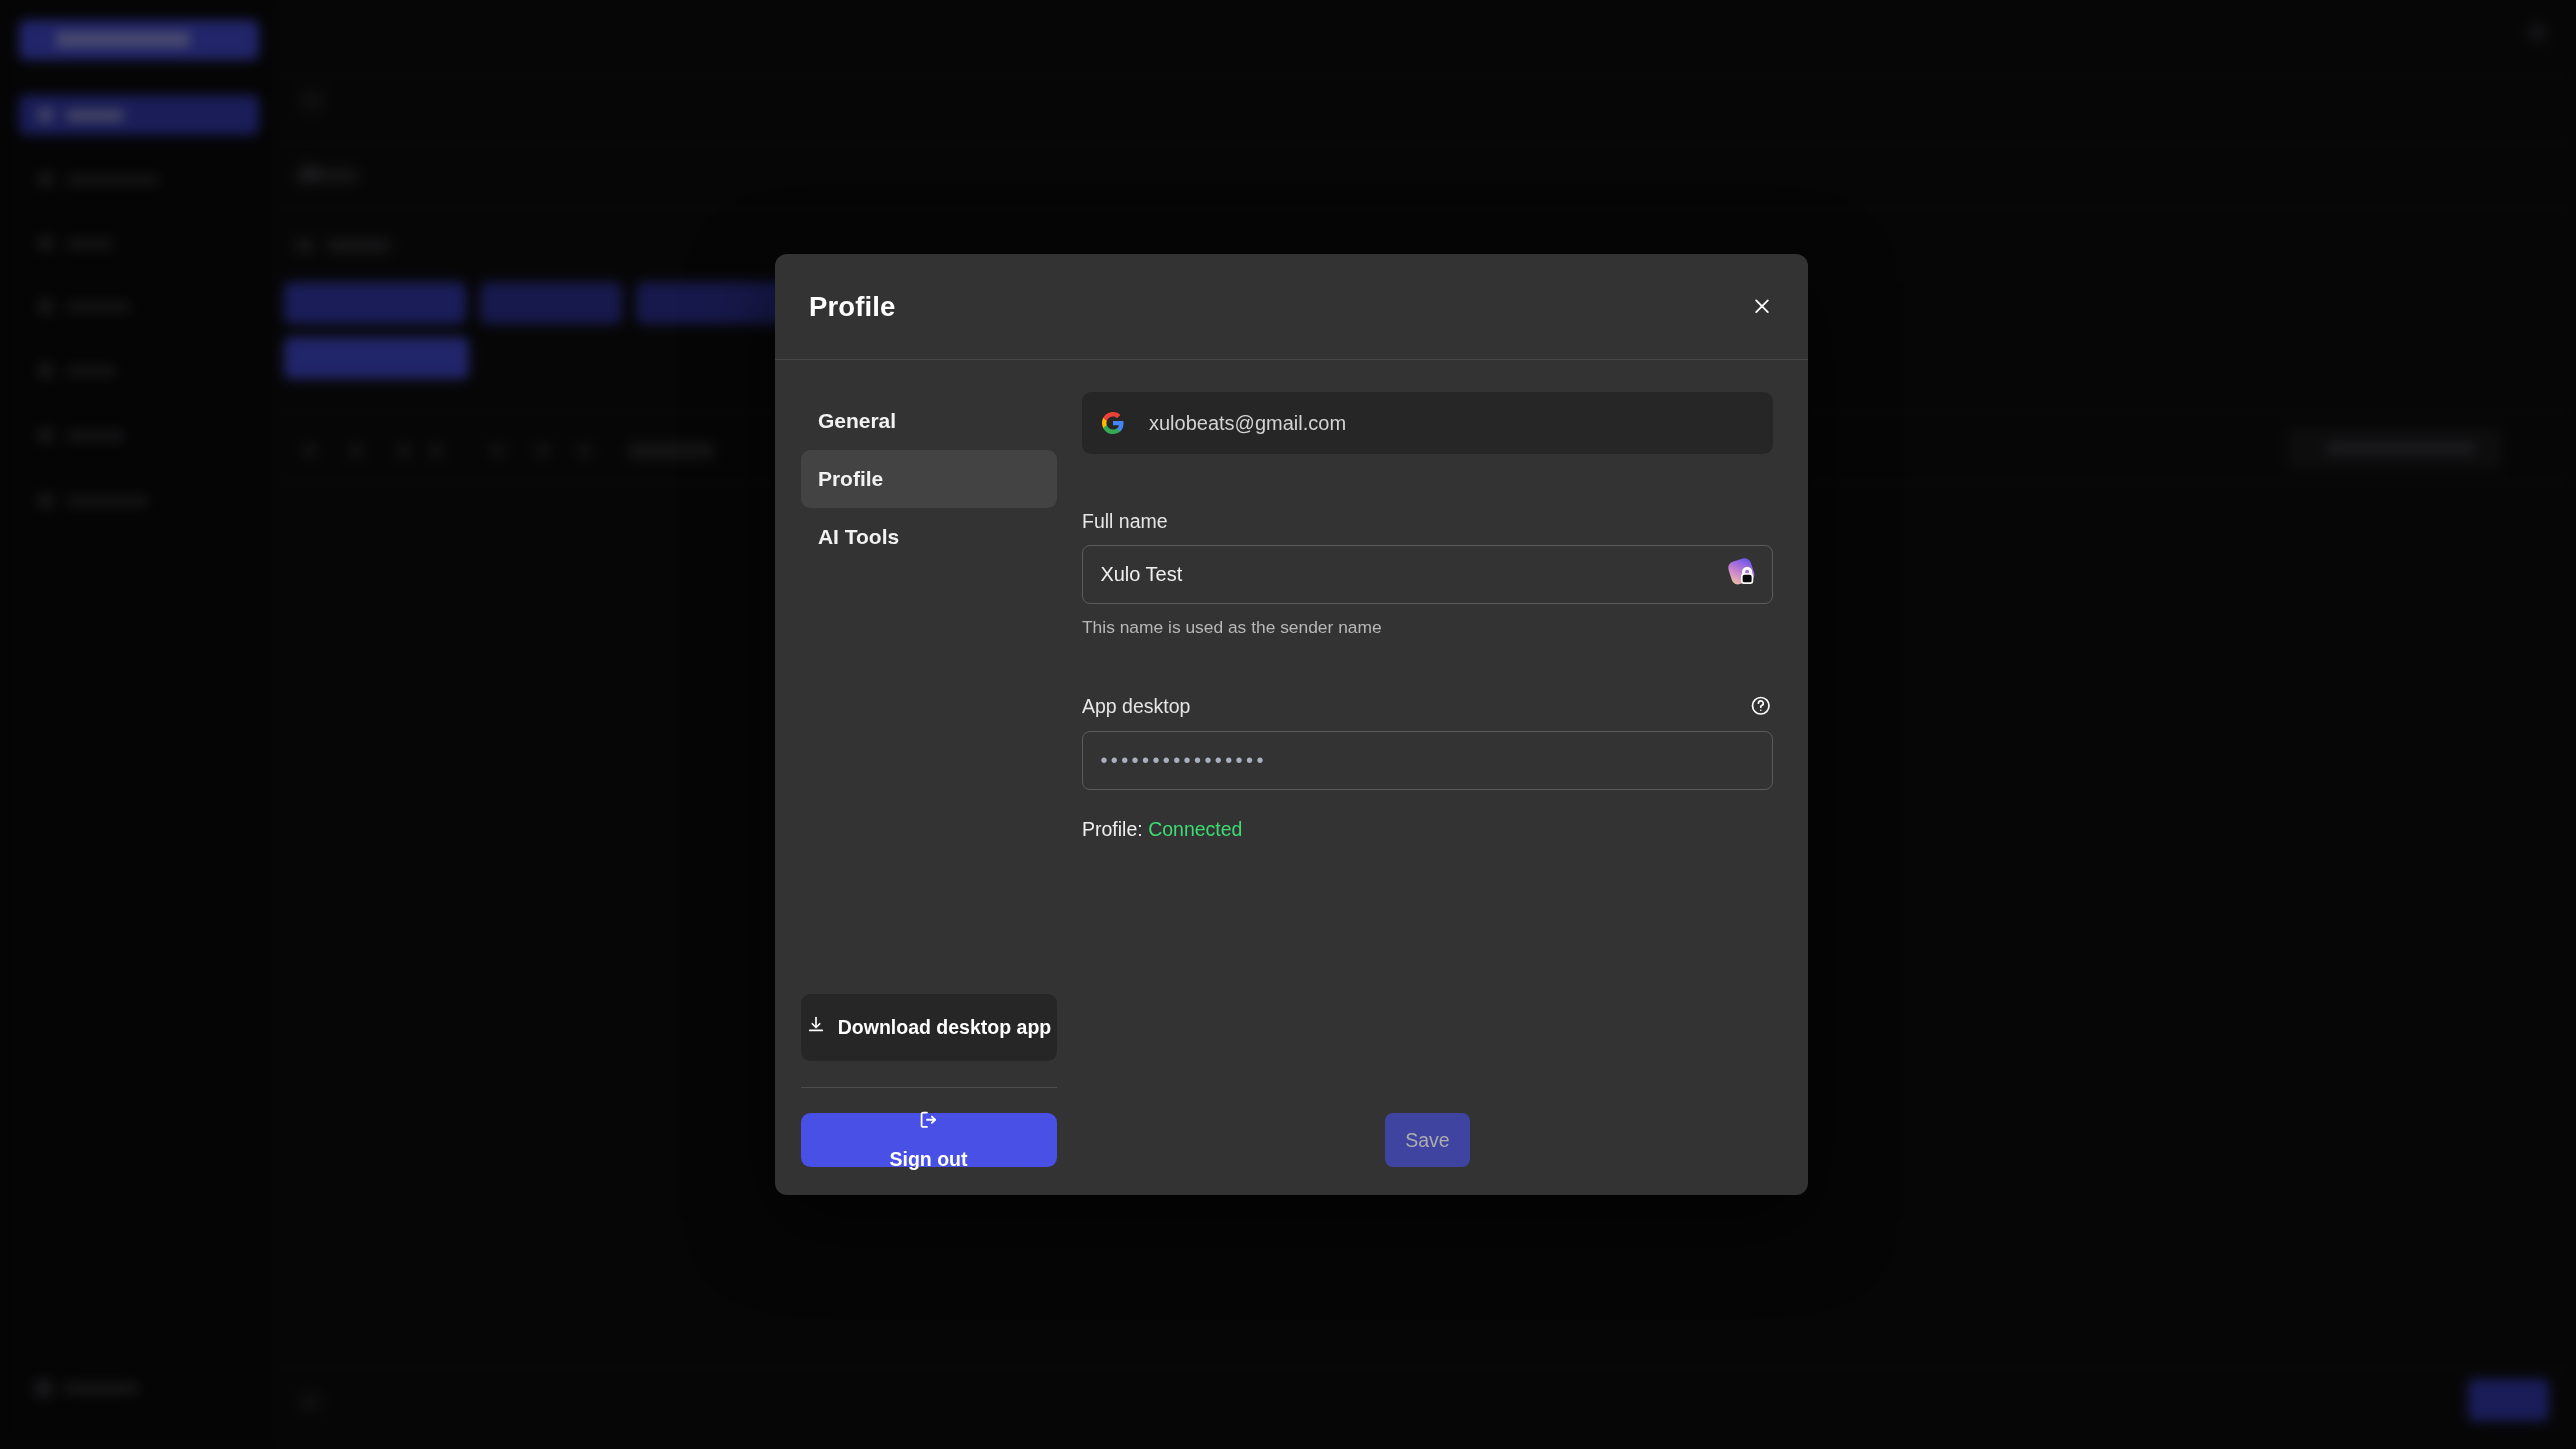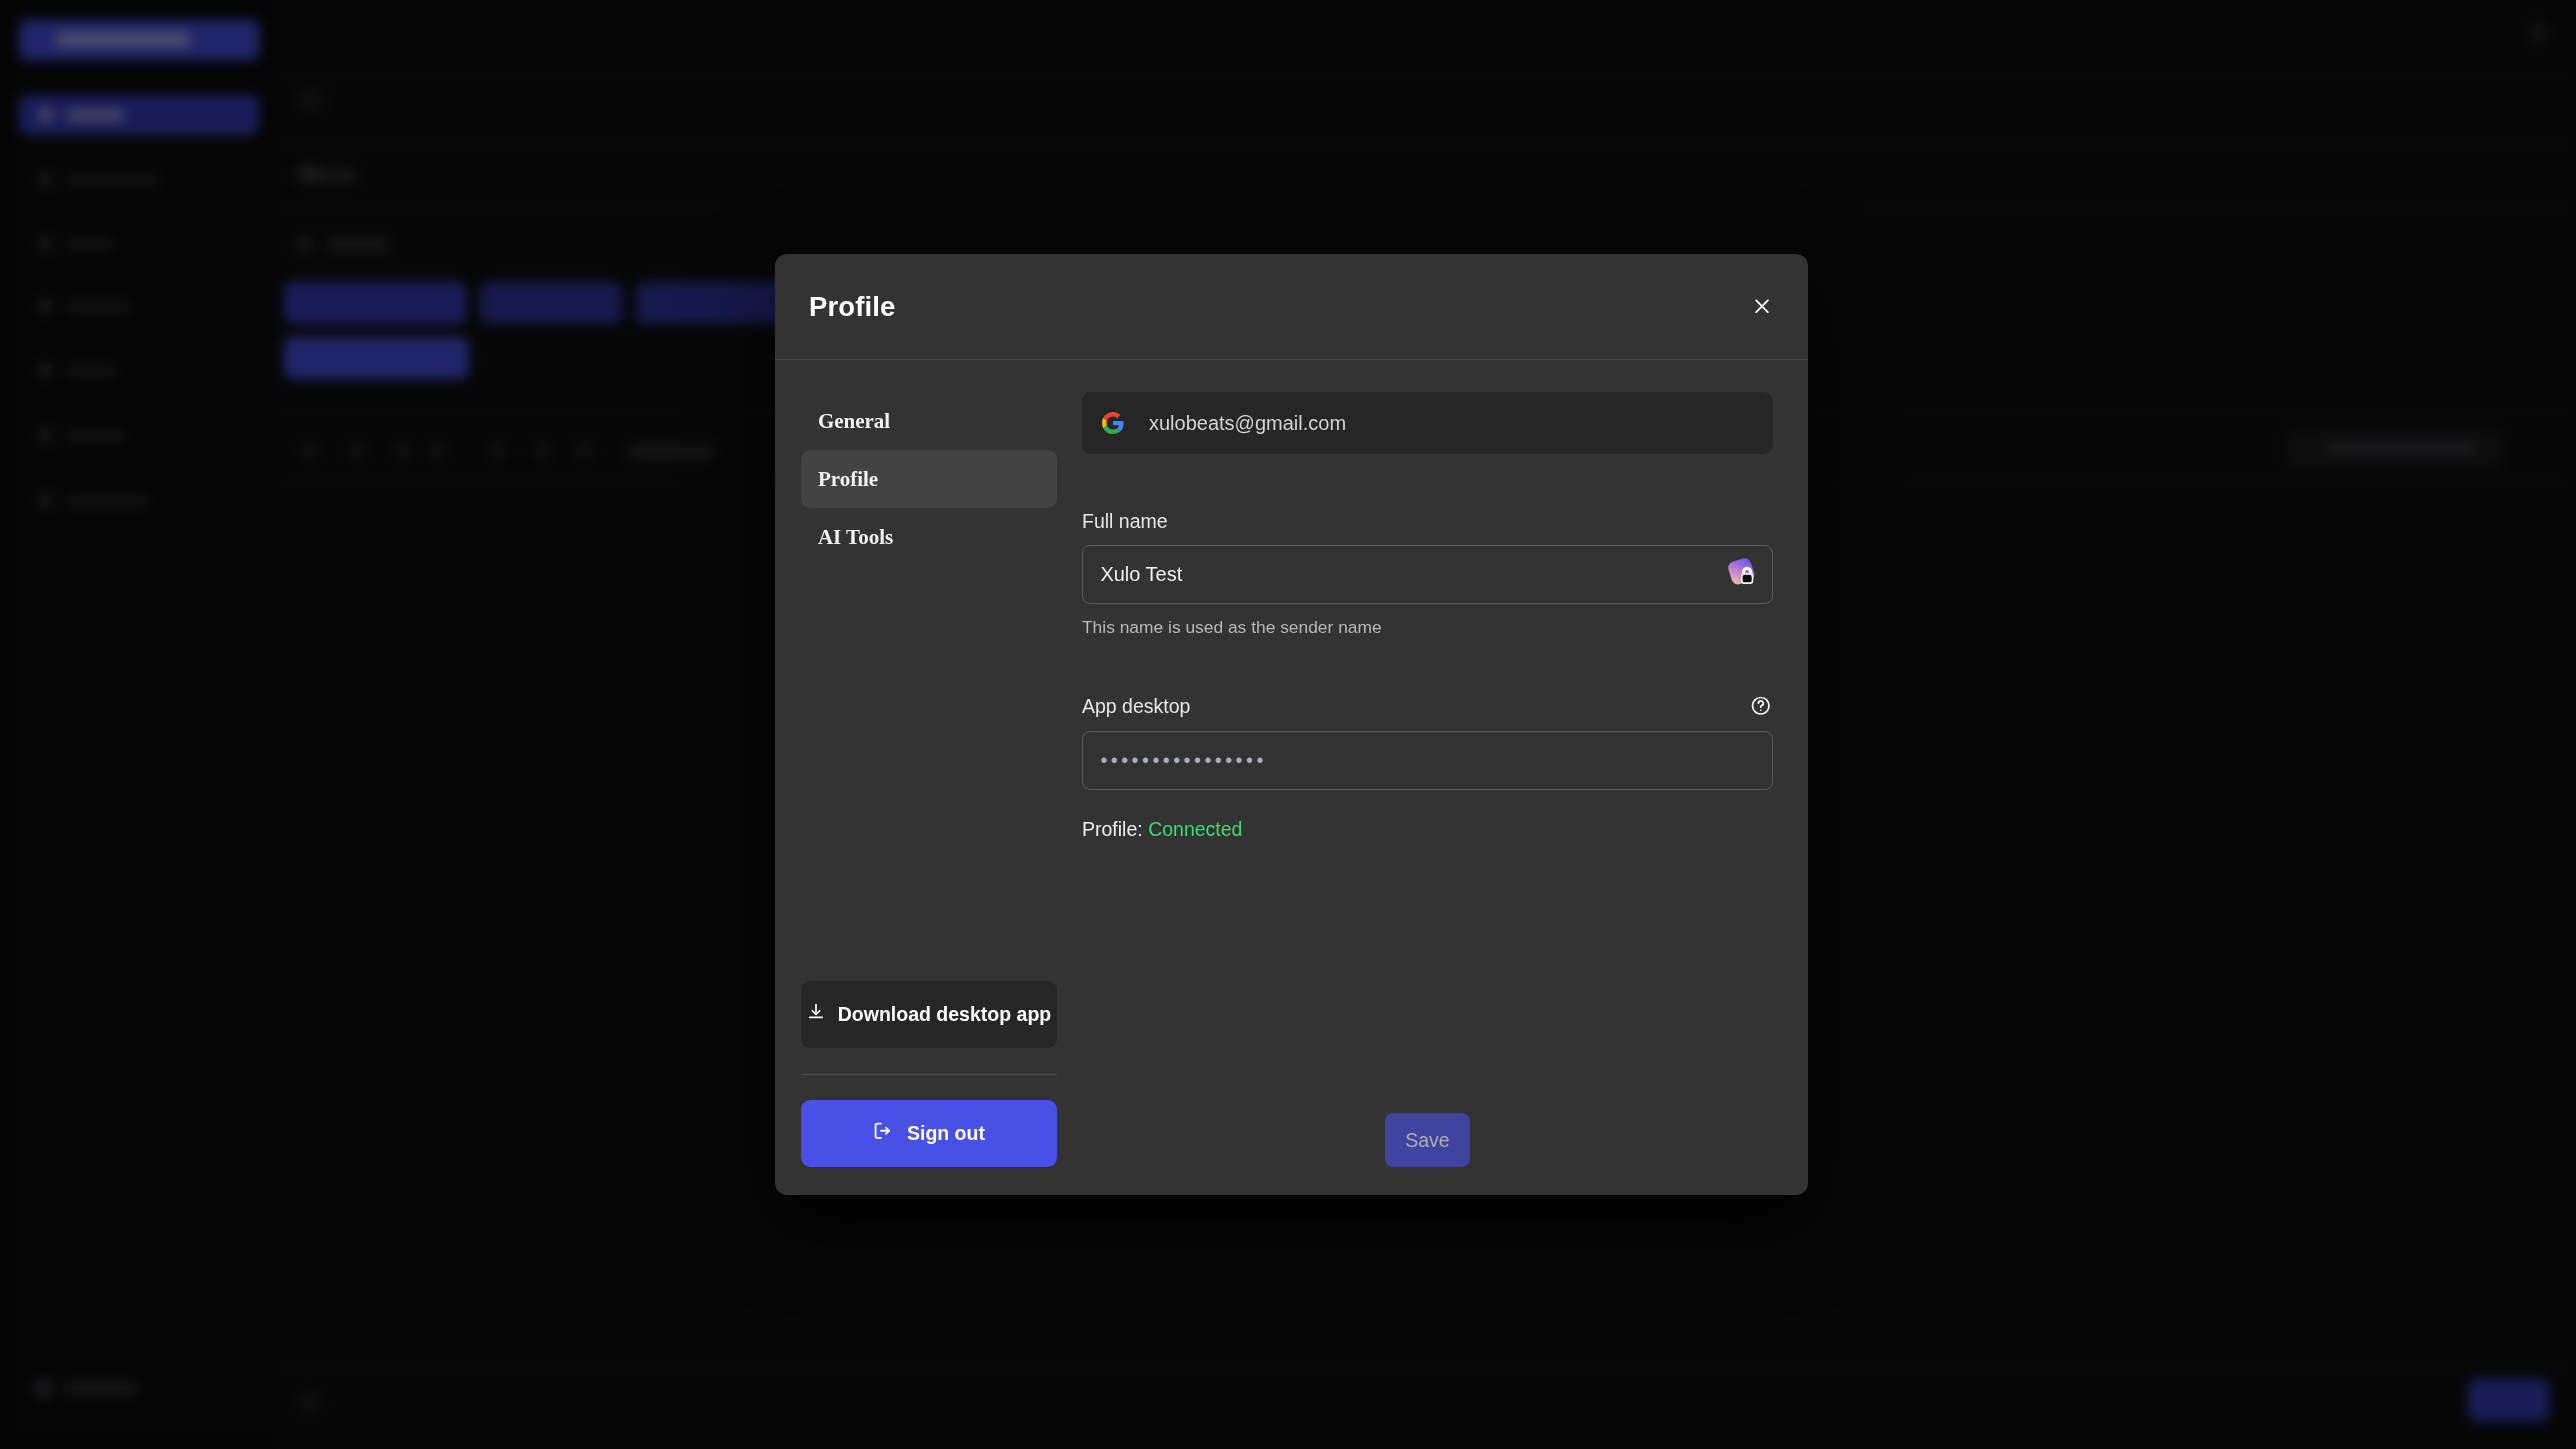--- a/index.html
+++ b/index.html
@@ -218,21 +218,20 @@
     height: 58px;
     display: flex;
     align-items: center;
     padding: 0 17.4px;
     border-radius: 9.4px;
     font-size: 21px;
     font-weight: bold;
     color: #f2f2f2;
     cursor: pointer;
     user-select: none;
-    font-family: Liberation Serif, serif;
   }
   .nav-item.active { background: #434343; }
 
   .nav-spacer { flex: 1 1 auto; }
 
   .download-btn {
     height: 67px;
     border-radius: 9.4px;
     background: #262626;
     display: flex;
@@ -248,33 +247,34 @@
   }
   .download-btn svg { width: 20px; height: 20px; flex: 0 0 20px; }
 
   .nav-divider {
     height: 0.7px;
     background: rgba(255,255,255,0.13);
     margin: 25.5px 0 25.5px 0;
   }
 
   .signout-btn {
-    height: 67px;
+    height: 54px;
     border-radius: 9.4px;
     background: #4850e6;
     display: flex;
     align-items: center;
     justify-content: center;
     gap: 13.4px;
     color: #ffffff;
     font-size: 19.5px;
     font-weight: bold;
     cursor: pointer;
     border: none;
     width: 100%;
+    flex-direction: column;
   }
   .signout-btn svg { width: 21.5px; height: 21.5px; flex: 0 0 21.5px; }
 
   
   .modal-content {
     flex: 1 1 auto;
     padding: 32px 35px 28px 0;
     display: flex;
     flex-direction: column;
     min-width: 0;

